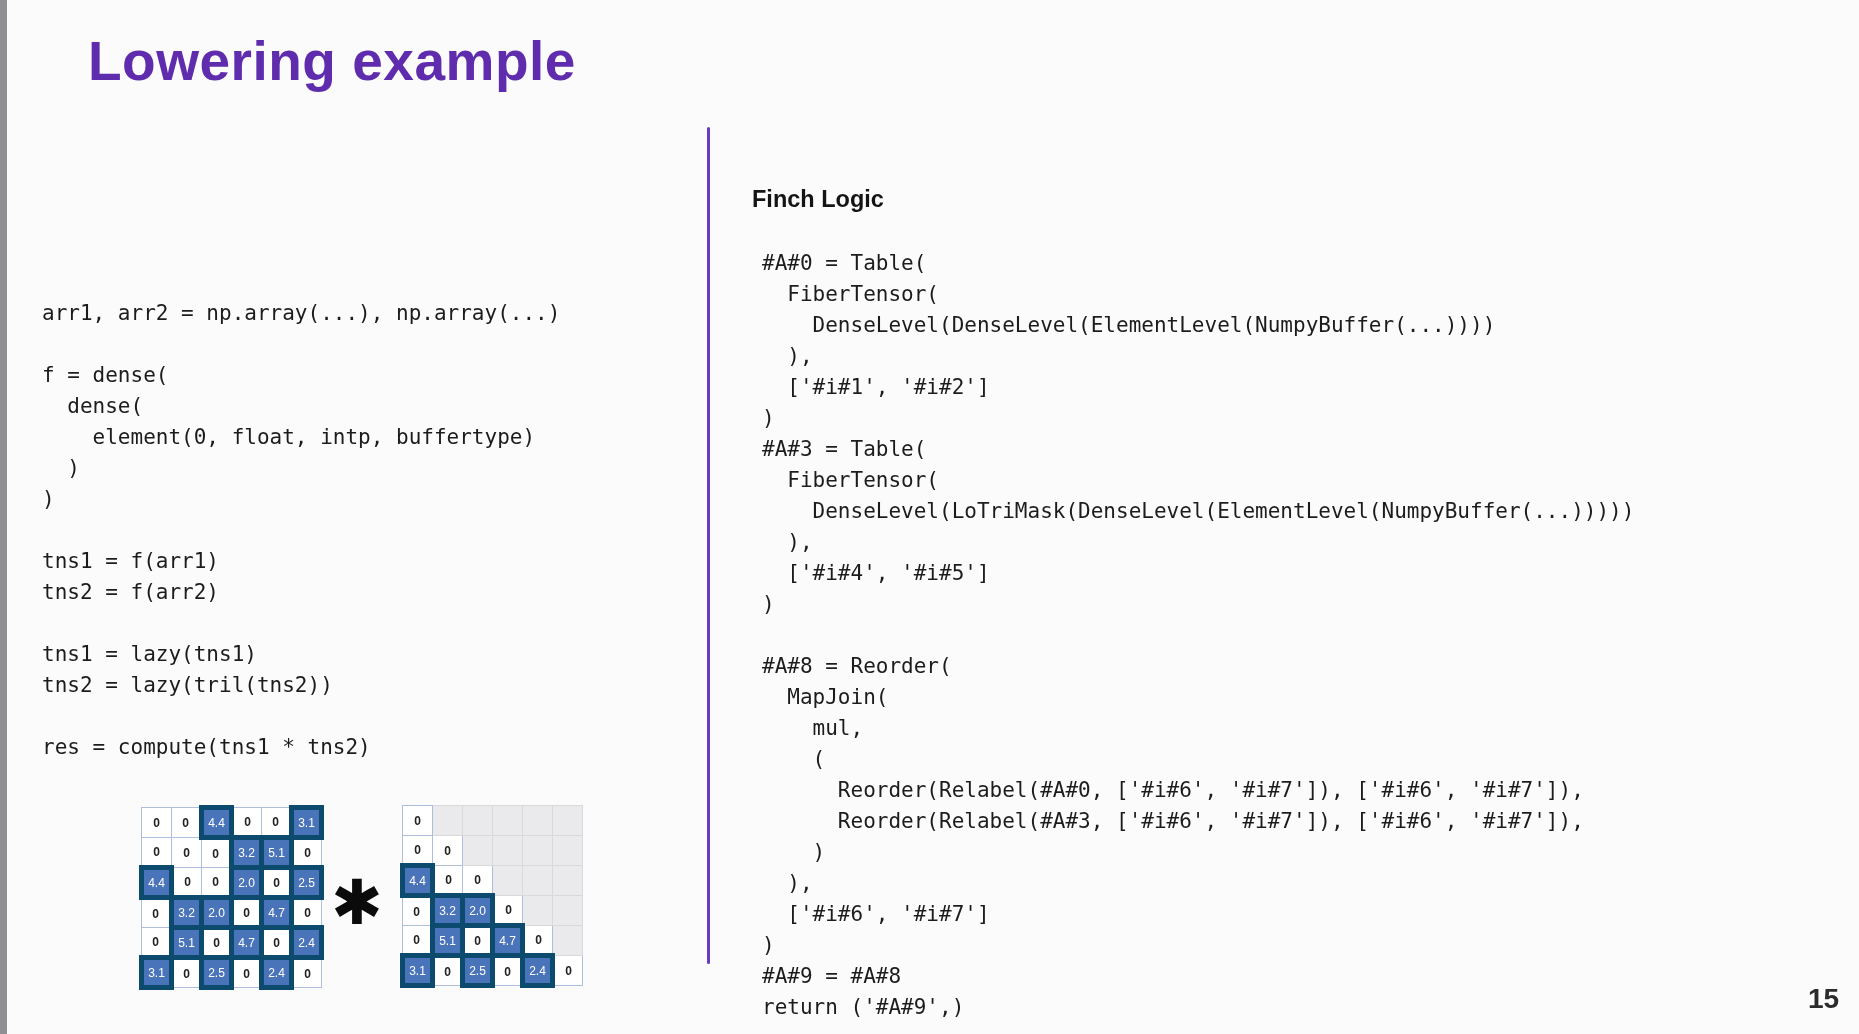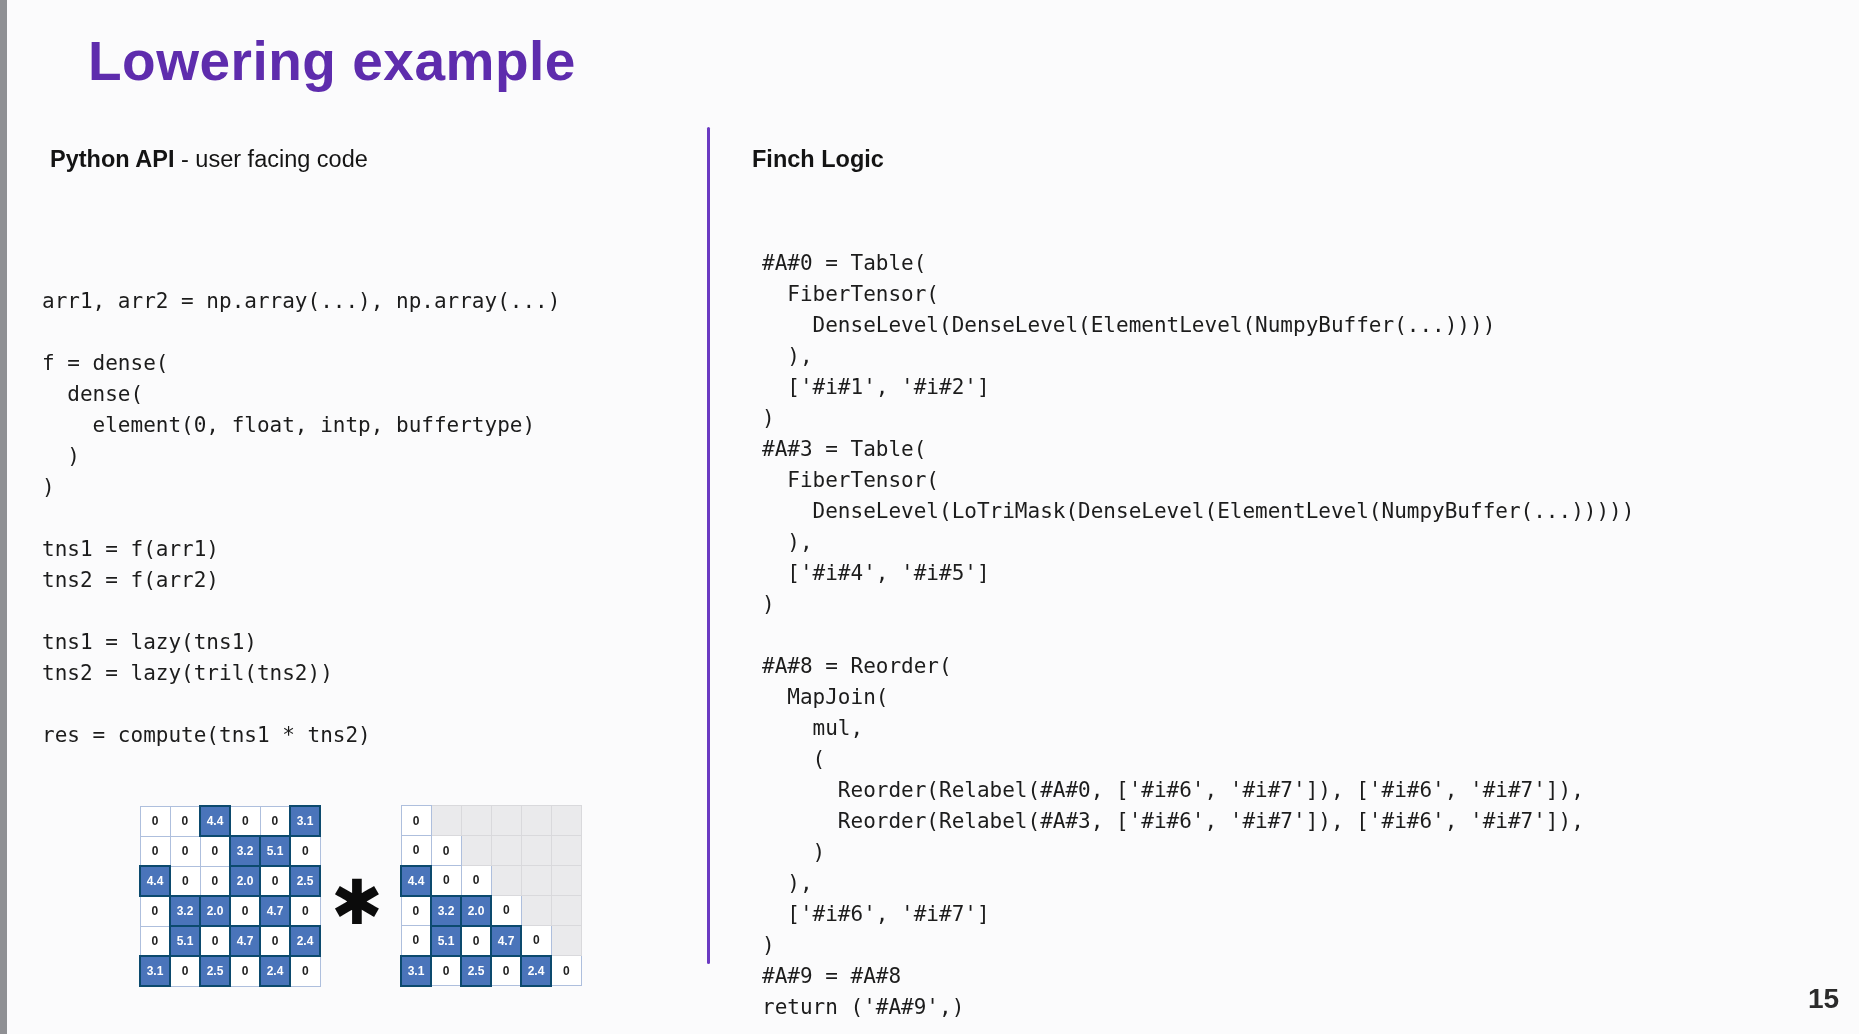--- a/index.html
+++ b/index.html
@@ -11,58 +11,57 @@
   .slide{position:relative;width:1496px;height:1034px;background:#fbfbfc;padding-left:13px;}
   .window-edge{position:absolute;left:0;top:0;width:7px;height:1034px;background:#8f9094;}
   .title{
     position:absolute;left:88px;top:30px;
     font-size:55px;font-weight:800;line-height:1.15;
     color:#5e2cad;letter-spacing:0.5px;
   }
   .heading{position:absolute;top:146px;font-size:23.5px;color:#141414;white-space:nowrap;}
   .heading .b{font-weight:bold;}
   .left-heading{left:50px;}
-  .right-heading{left:752px;font-weight:bold;}
+  .right-heading{left:752px;font-weight:bold;margin-top:40px;}
   .divider{position:absolute;left:707px;top:127px;width:3px;height:837px;background:#6b3ac2;border-radius:2px;}
   pre.code{
     margin:12px;position:absolute;
     font-family:"DejaVu Sans Mono","Liberation Mono",monospace;
     font-size:21px;line-height:31px;color:#1c1c1c;
     white-space:pre;
   }
-  .left-code{left:30px;top:274px;}
+  .left-code{left:30px;top:286px;}
   .right-code{left:750px;top:236px;}
   table.matrix{position:absolute;border-collapse:collapse;border-spacing:0;}
   table.matrix td{
     width:30px;height:30px;min-width:30px;max-width:30px;
     padding:0;text-align:center;vertical-align:middle;
     font-family:"Liberation Sans",sans-serif;font-size:12px;
     box-sizing:border-box;
   }
   table.matrix td.white{background:#ffffff;border:1px solid #aebfdd;color:#222;font-weight:600;}
-  table.matrix td.blue{background:#4a74ba;border:2px solid #0c4a6e;color:#fff;font-weight:700;}
+  table.matrix td.blue{background:#4a74ba;border:5px solid #0c4a6e;color:#fff;font-weight:400;}
   table.matrix td.gray{background:#eaeaec;border:1px solid #d9d9dc;}
   #matrix-a{left:139px;top:805px;}
   #matrix-b{left:400px;top:805px;}
   .star{
     position:absolute;left:331px;top:872px;
     font-size:62px;line-height:62px;font-weight:bold;color:#0b0b0b;
     font-family:"DejaVu Sans",sans-serif;
   }
   .page-number{position:absolute;left:1808px;top:983px;font-size:28px;color:#2b2b2b;font-weight:bold;}
 </style>
 </head>
 <body>
 
 <div class="slide">
   <div class="window-edge"></div>
 
   <div class="title">Lowering example</div>
 
-  <div class="heading left-heading"><span class="b">Python API</span><span> - user facing code</span></div>
 
   <div class="heading right-heading">Finch Logic</div>
 
   <div class="divider"></div>
 
   <pre class="code left-code">arr1, arr2 = np.array(...), np.array(...)
 
 f = dense(
   dense(
     element(0, float, intp, buffertype)

